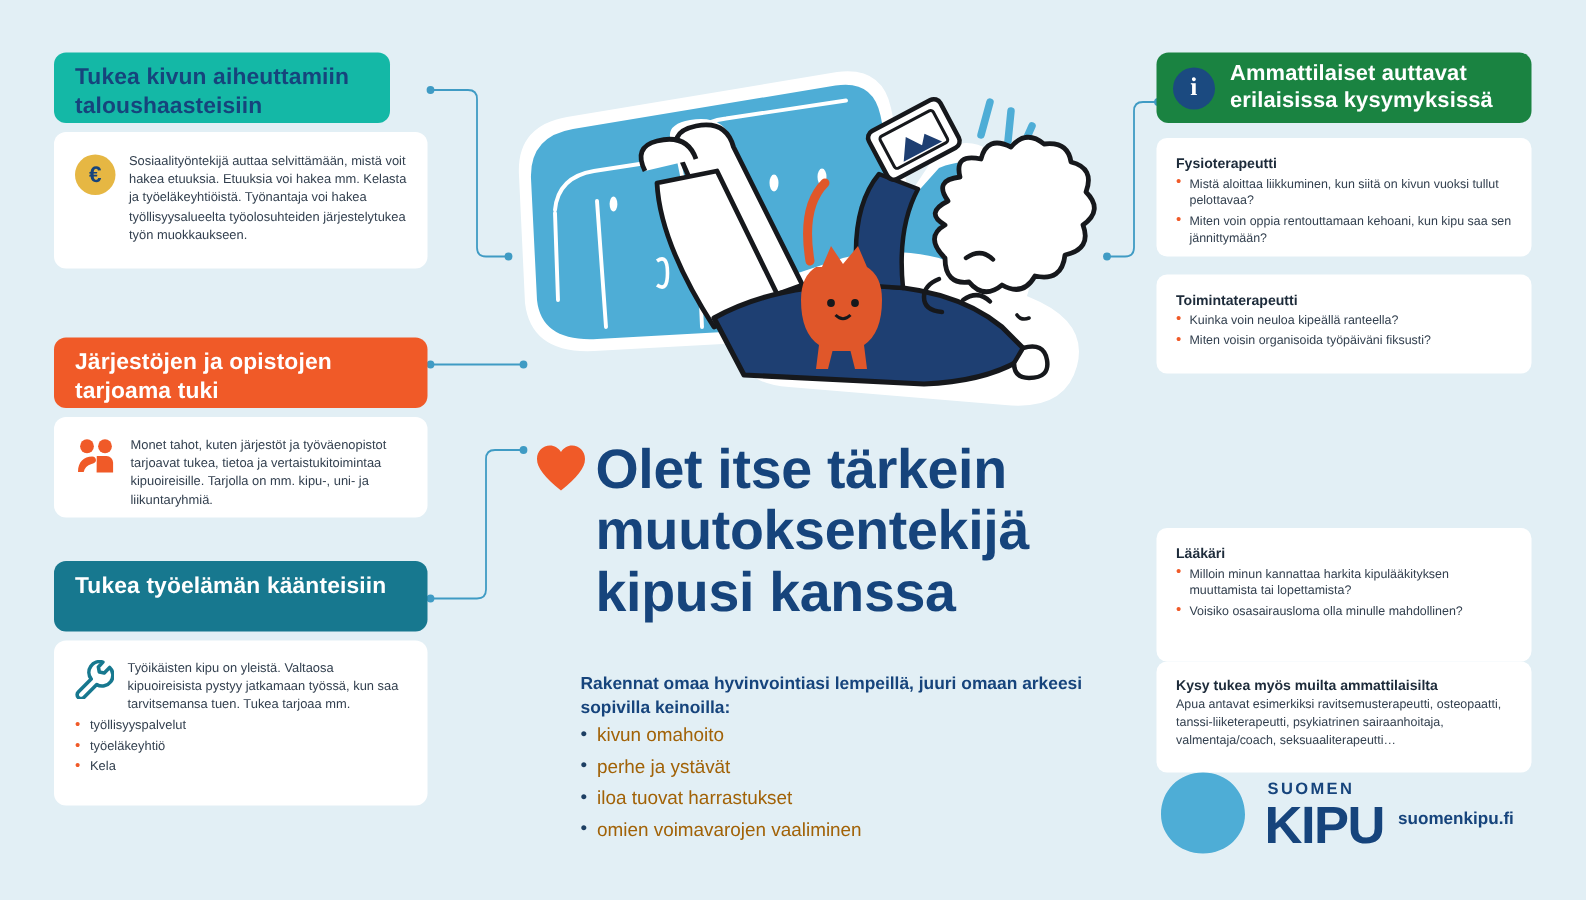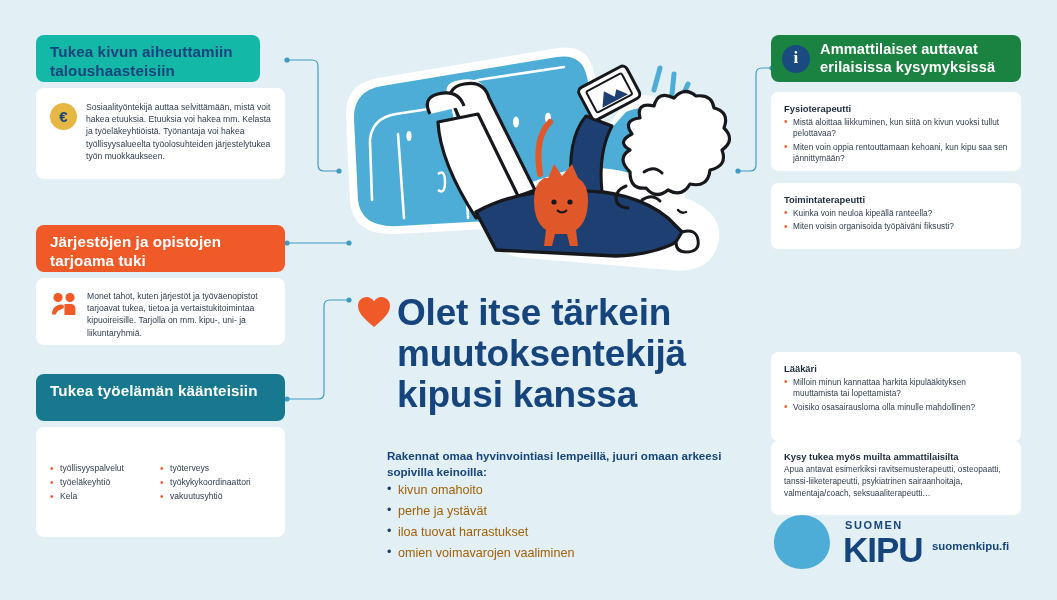--- a/index.html
+++ b/index.html
@@ -64,21 +64,21 @@
     width: 27px; height: 27px; border-radius: 50%;
     background: #e6b743; color: #16447c;
     display: flex; align-items: center; justify-content: center;
     font-size: 15px; font-weight: bold; flex: 0 0 27px;
     margin-top: 2px;
   }
   .people-ico { width: 28px; height: 24px; flex: 0 0 28px; margin-top: 2px; }
   .wrench-ico { width: 26px; height: 26px; flex: 0 0 26px; margin-top: 1px; }
 
   .two-col-list {
-    display: flex; margin-top: 23px; font-size: 8.6px; color: #33404f;
+    display: flex; margin-top: 1px; font-size: 8.6px; color: #33404f;
   }
   .two-col-list ul { list-style: none; }
   .two-col-list ul:first-child { width: 110px; }
   .two-col-list li { position: relative; padding-left: 10px; line-height: 1.62; }
   .two-col-list li:before {
     content: "•"; position: absolute; left: 0; top: -1px;
     color: #f05a28; font-size: 10px;
   }
 
   
@@ -187,30 +187,31 @@
         <path d="M2,22.6 C2,16 6,12.4 11.4,12.4 c1.6,0 2.6,1.1 2.6,2.4 c0,1.6 -1.6,2.2 -3,2.6 c-3,0.9 -4.6,2.6 -5.2,5.2 z" fill="#f05a28"></path>
       </svg>
       <div class="body-text">Monet tahot, kuten järjestöt ja työväenopistot tarjoavat tukea, tietoa ja vertaistukitoimintaa  kipuoireisille. Tarjolla on mm. kipu-, uni- ja liikuntaryhmiä.</div>
     </div>
   </div>
 
   <div class="card-header" id="card-work-header">
     <span>Tukea työelämän käänteisiin</span>
   </div>
   <div class="card-body" id="card-work-body">
+    <div class="icon-row">
+      <svg class="wrench-ico" viewBox="0 0 26 26">
+        <path d="M18.6,1.4 a7.2,7.2 0 0 0 -7.8,11.3 l-8.6,8.6 a2.6,2.6 0 0 0 3.7,3.7 l8.6,-8.6 a7.2,7.2 0 0 0 8.6,-11.4 l-3.6,3.6 -3.3,-0.6 -0.6,-3.3 z" fill="none" stroke="#17788f" stroke-width="2.4" stroke-linejoin="round"></path>
+      </svg>
+      <div class="body-text">Työikäisten kipu on yleistä. Valtaosa kipuoireisista pystyy jatkamaan työssä, kun saa tarvitsemansa tuen. Tukea tarjoaa mm.</div>
+    </div>
     <div class="two-col-list">
       <ul>
         <li>työllisyyspalvelut</li>
         <li>työeläkeyhtiö</li>
         <li>Kela</li>
-      </ul>
-      <ul>
-        <li>työterveys</li>
-        <li>työkykykoordinaattori</li>
-        <li>vakuutusyhtiö</li>
       </ul>
     </div>
   </div>
 
   <svg id="illustration" viewBox="0 0 430 280">
     <g>
 
       <path d="M20,95 Q18,62 52,56 L232,26 Q262,22 268,50 L280,108 L300,78 Q330,64 344,92 L360,150
                Q366,190 330,198 L70,212 Q28,214 24,180 Z" fill="#ffffff"></path>
       <path d="M28,97 Q27,69 56,64 L231,35 Q256,31 261,55 L274,119 L300,90 Q326,79 337,101 L352,152

